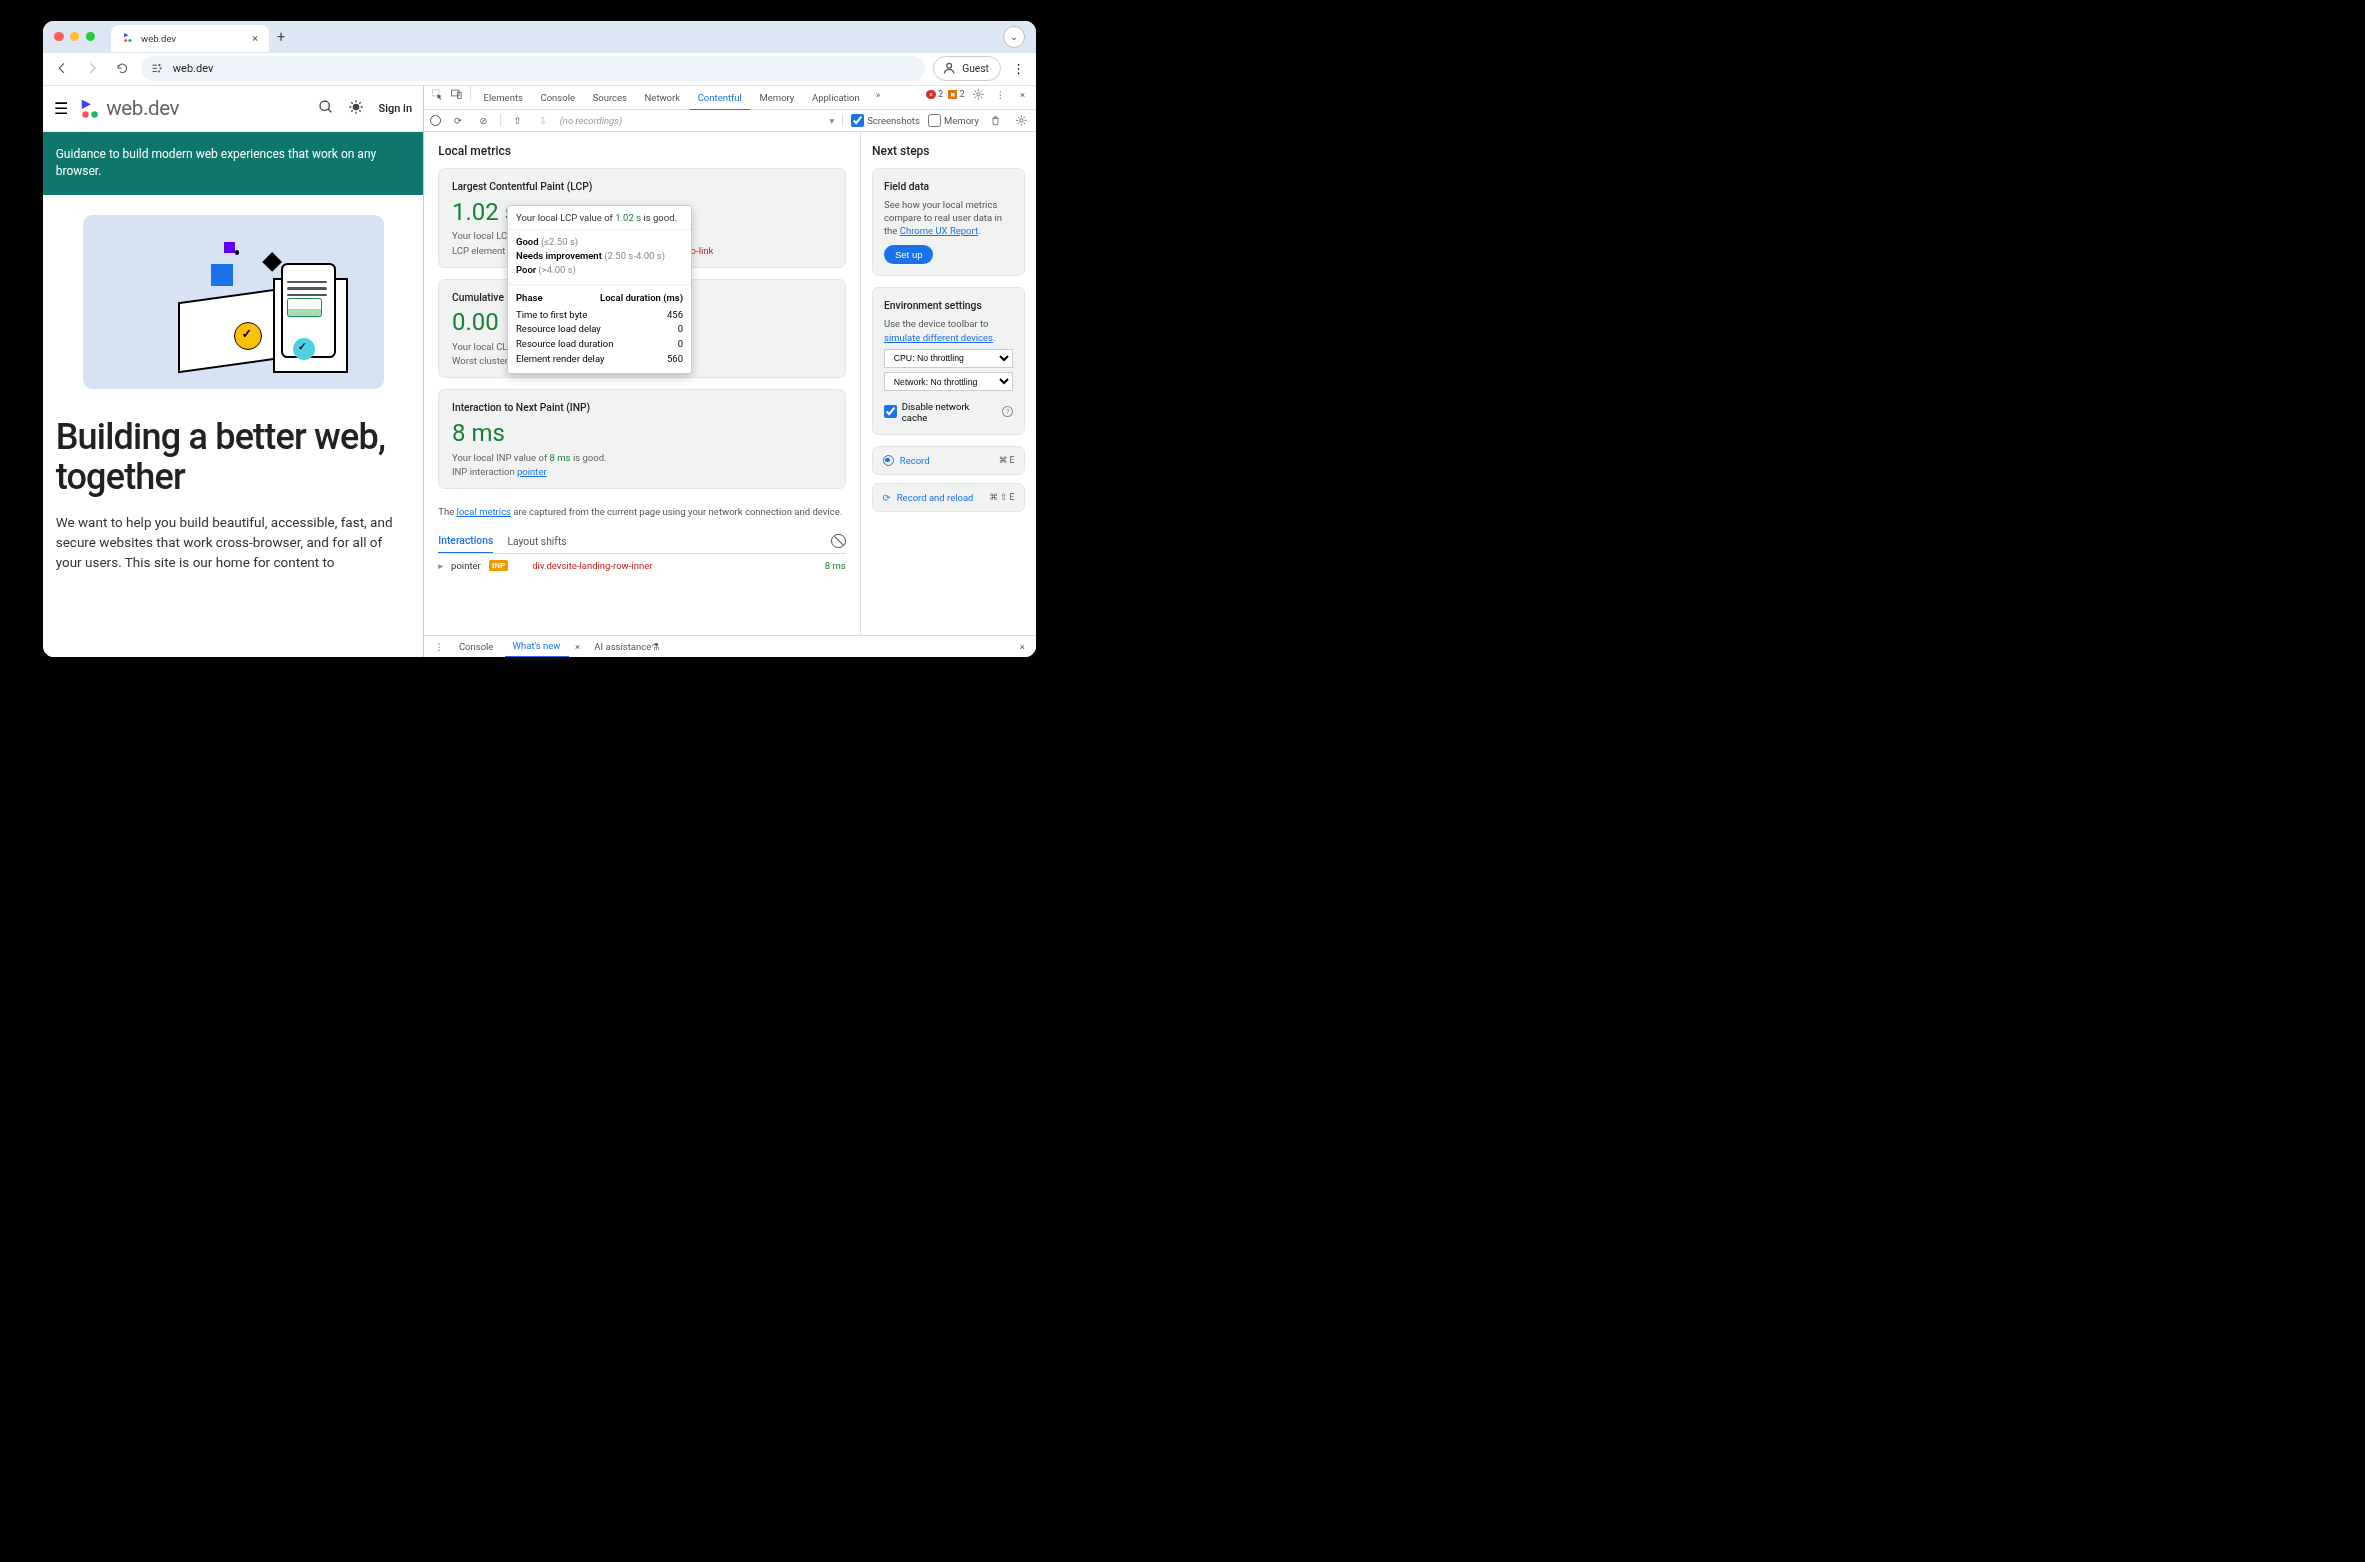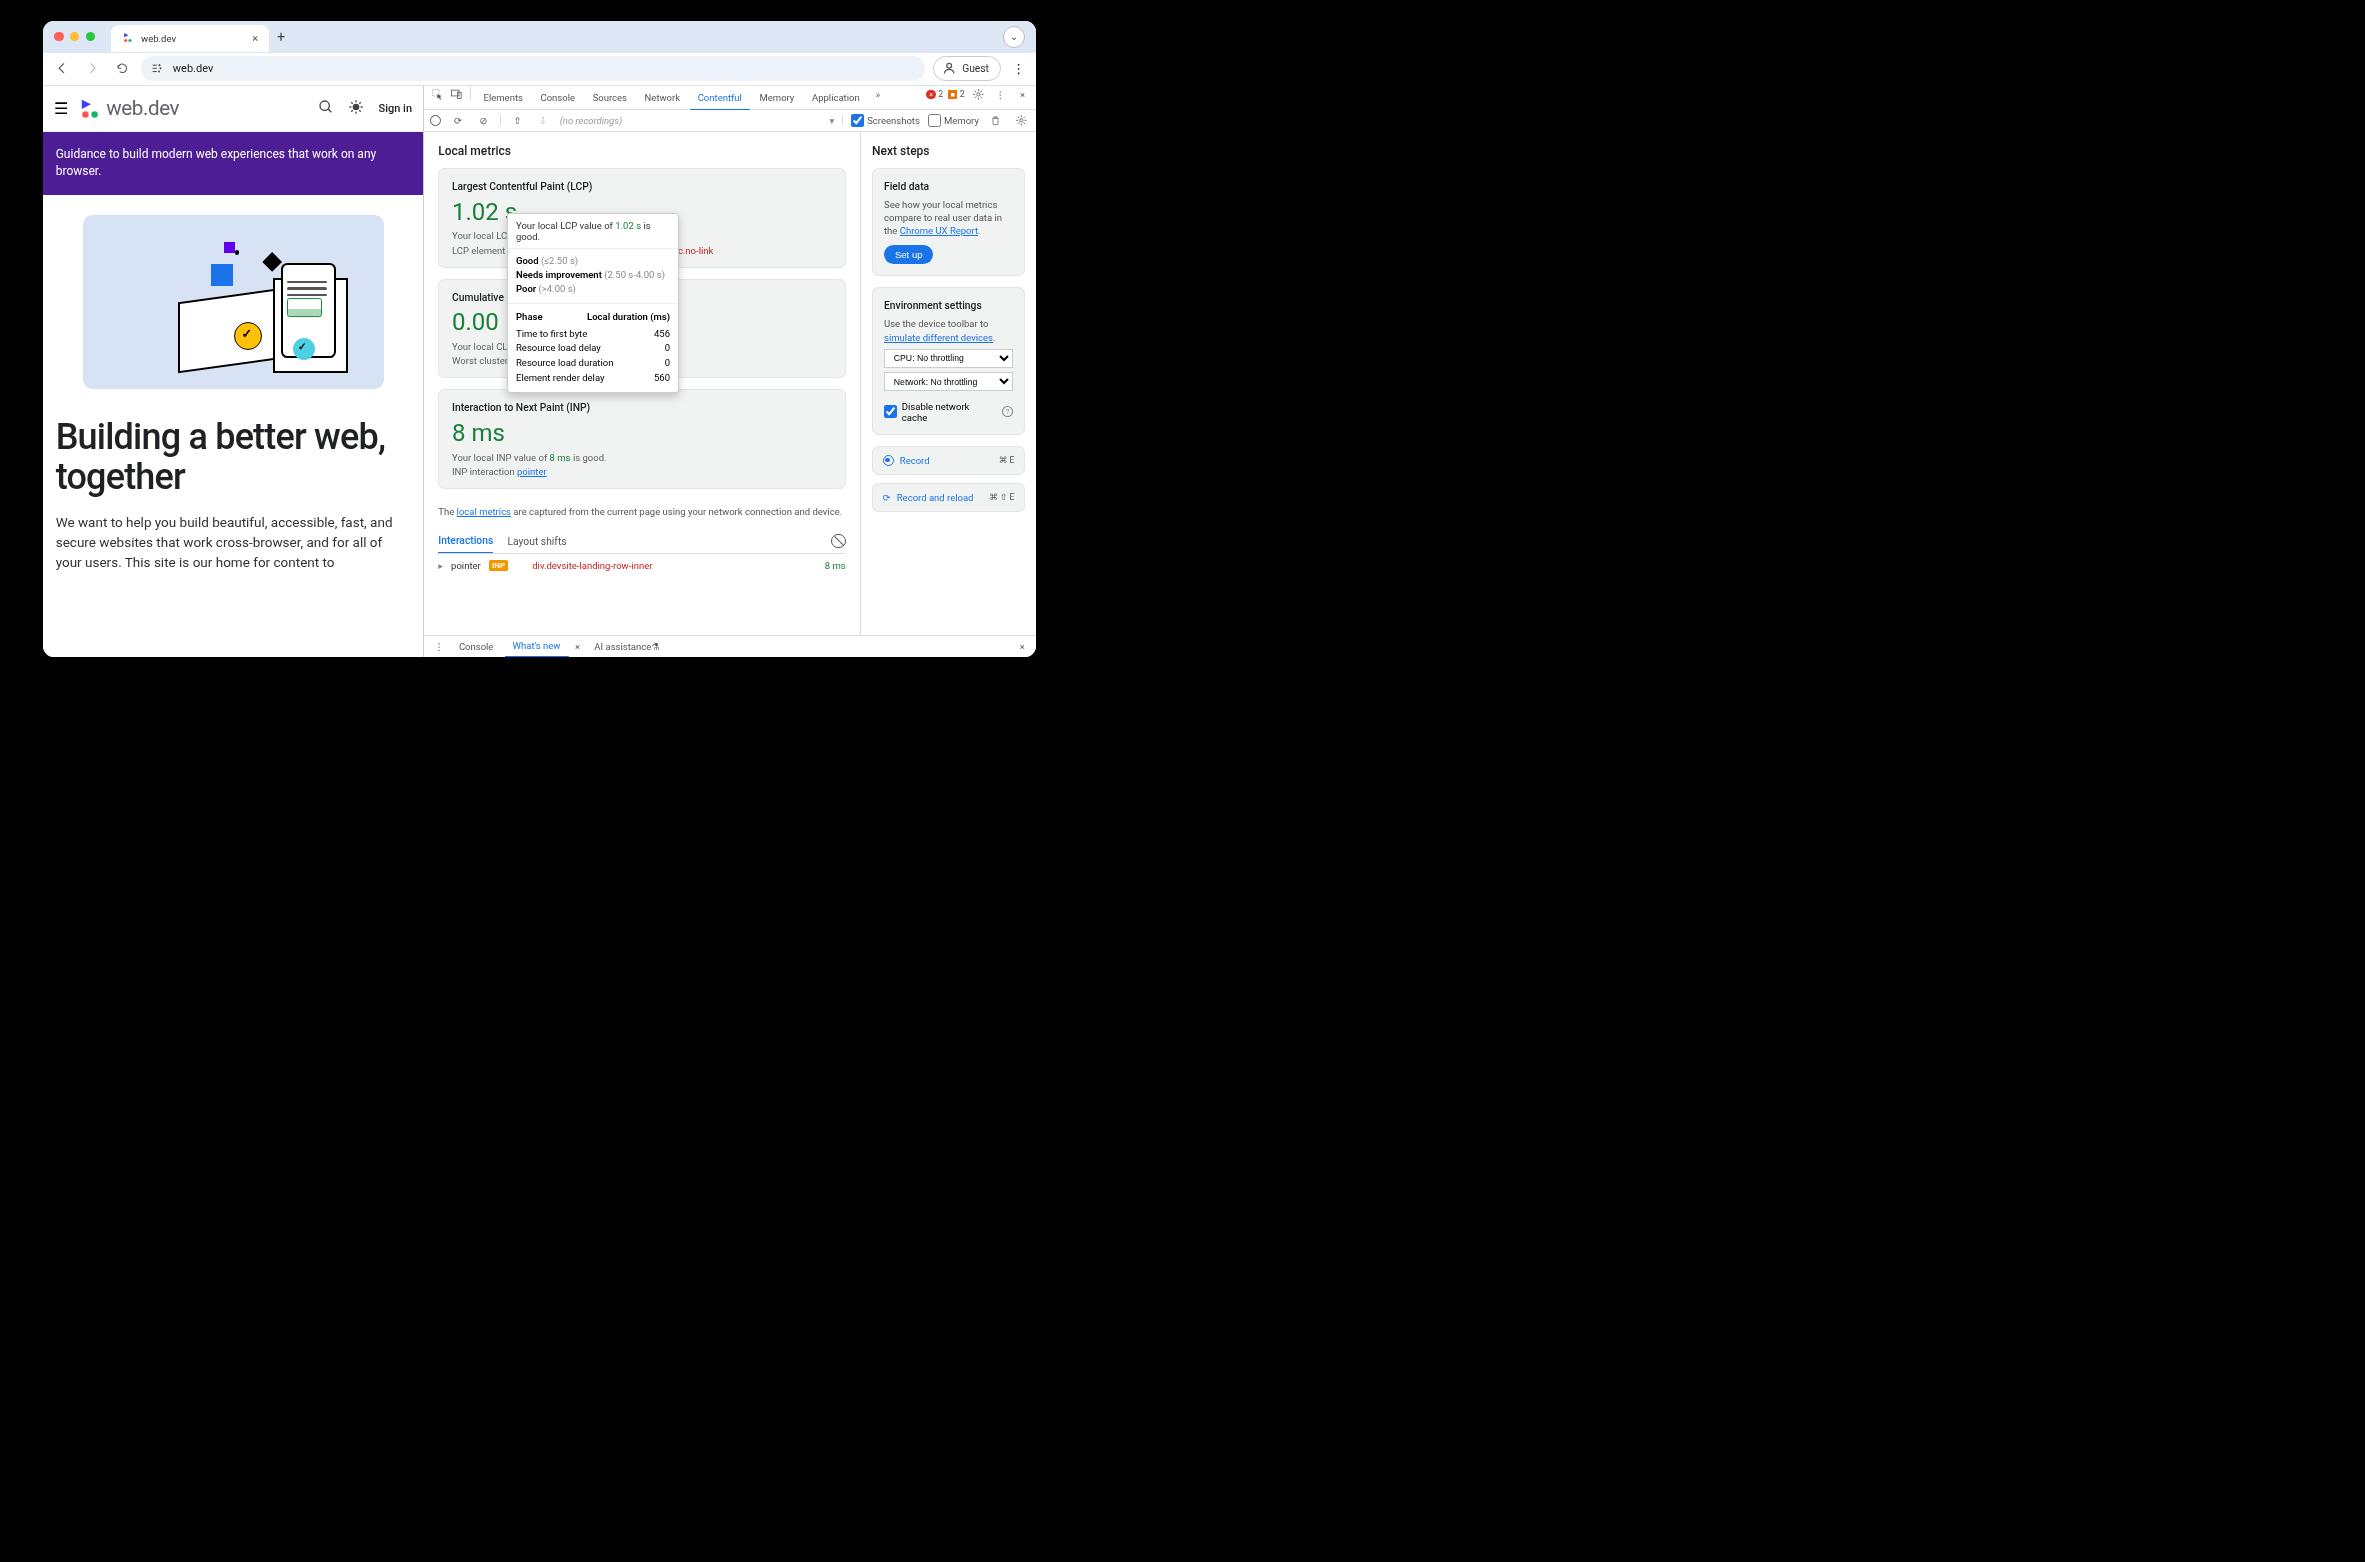--- a/index.html
+++ b/index.html
@@ -29,21 +29,21 @@
 .content { display:flex; height: calc(100% - 65px); }
 .page { width: 380px; overflow:hidden; background:#fff; }
 .page-header { height: 46px; display:flex; align-items:center; padding: 0 11px; gap:11px; border-bottom:0.8px solid #eee; }
 .ham { font-size:16px; cursor:pointer; }
 .logo { display:flex; align-items:center; gap:4.8px; }
 .logo svg { width:22px; height:22px; }
 .logo-txt { font-size:20.6px; color:#5f6368; font-weight:400; letter-spacing:-0.4px; }
 .page-actions { margin-left:auto; display:flex; align-items:center; gap:14.3px; }
 .page-icon { cursor:pointer; font-size:14.3px; color:#444; }
 .signin { font-size:11px; color:#202124; font-weight:500; cursor:pointer; }
-.banner { background:#4c1d95; color:#fff; padding: 14.3px 12.7px; font-size:12px; line-height:1.45; }
+.banner { background:#0f766e; color:#fff; padding: 14.3px 12.7px; font-size:12px; line-height:1.45; }
 .hero-img { height: 214px; display:flex; align-items:center; justify-content:center; }
 .hero-svg { width:301px; height:174px; background:#d7e3f4; border-radius:9.5px; position:relative; }
 .hero-title { font-size:36px; font-weight:500; color:#202124; line-height:1.12; padding: 8px 12.7px 6.3px; letter-spacing:-0.8px; }
 .hero-sub { font-size:13.5px; color:#333; padding: 8px 12.7px; line-height:1.5; }
 
 .devtools { flex:1; border-left:0.8px solid #ccc; display:flex; flex-direction:column; background:#fff; }
 .dt-tabs { height: 24px; display:flex; align-items:flex-start; border-bottom:0.8px solid #ddd; padding:0 4.8px; gap:1.6px; font-size:9.5px; color:#555; }
 .dt-tab { padding: 0 8px; height:24px; display:flex; align-items:center; cursor:pointer; white-space:nowrap; }
 .dt-tab.active { color:#1a73e8; border-bottom:1.6px solid #1a73e8; }
 .dt-icon { width:17.4px; height:17.4px; display:flex; align-items:center; justify-content:center; cursor:pointer; }
@@ -63,21 +63,21 @@
 .sec-title { font-size:12px; font-weight:500; color:#202124; margin-bottom:9.5px; }
 .metric-card { background:#f1f2f2; border:0.8px solid #e4e4e4; border-radius:6.3px; padding:11px 12.7px; margin-bottom:11px; }
 .m-name { font-size:10.3px; font-weight:500; color:#202124; }
 .m-val { font-size:24px; color:#188038; margin:4.8px 0; font-weight:400; }
 .m-sub { font-size:9.5px; color:#5f6368; margin-bottom:3.2px; }
 .m-good { color:#188038; }
 .m-el { font-size:9.5px; color:#5f6368; }
 .m-el .sel { color:#c5221f; }
 .m-el .link { color:#1a73e8; text-decoration:underline; cursor:pointer; }
 
-.tooltip { position:absolute; top:81px; left:83px; width:172px; background:#fff; border:0.8px solid #ccc; border-radius:3.2px; box-shadow:0 3.2px 9.5px rgba(0,0,0,.2); font-size:9.5px; z-index:10; }
+.tooltip { position:absolute; top:73px; left:83px; width:185px; background:#fff; border:0.8px solid #ccc; border-radius:3.2px; box-shadow:0 3.2px 9.5px rgba(0,0,0,.2); font-size:9.5px; z-index:10; }
 .tt-head { padding:6.3px 8px; border-bottom:0.8px solid #eee; color:#333; }
 .tt-thresh { padding:4.8px 8px 6.3px; border-bottom:0.8px solid #eee; line-height:1.5; }
 .tt-thresh b { font-weight:600; }
 .tt-thresh .dim { color:#888; }
 .tt-table { padding:6.3px 8px; }
 .tt-row { display:flex; justify-content:space-between; line-height:1.55; }
 .tt-hdr { font-weight:600; margin-bottom:1.6px; }
 
 .note { font-size:9.5px; color:#555; padding: 4.8px 0 11px; line-height:1.4; }
 .note a { color:#1a73e8; text-decoration:underline; cursor:pointer; }

